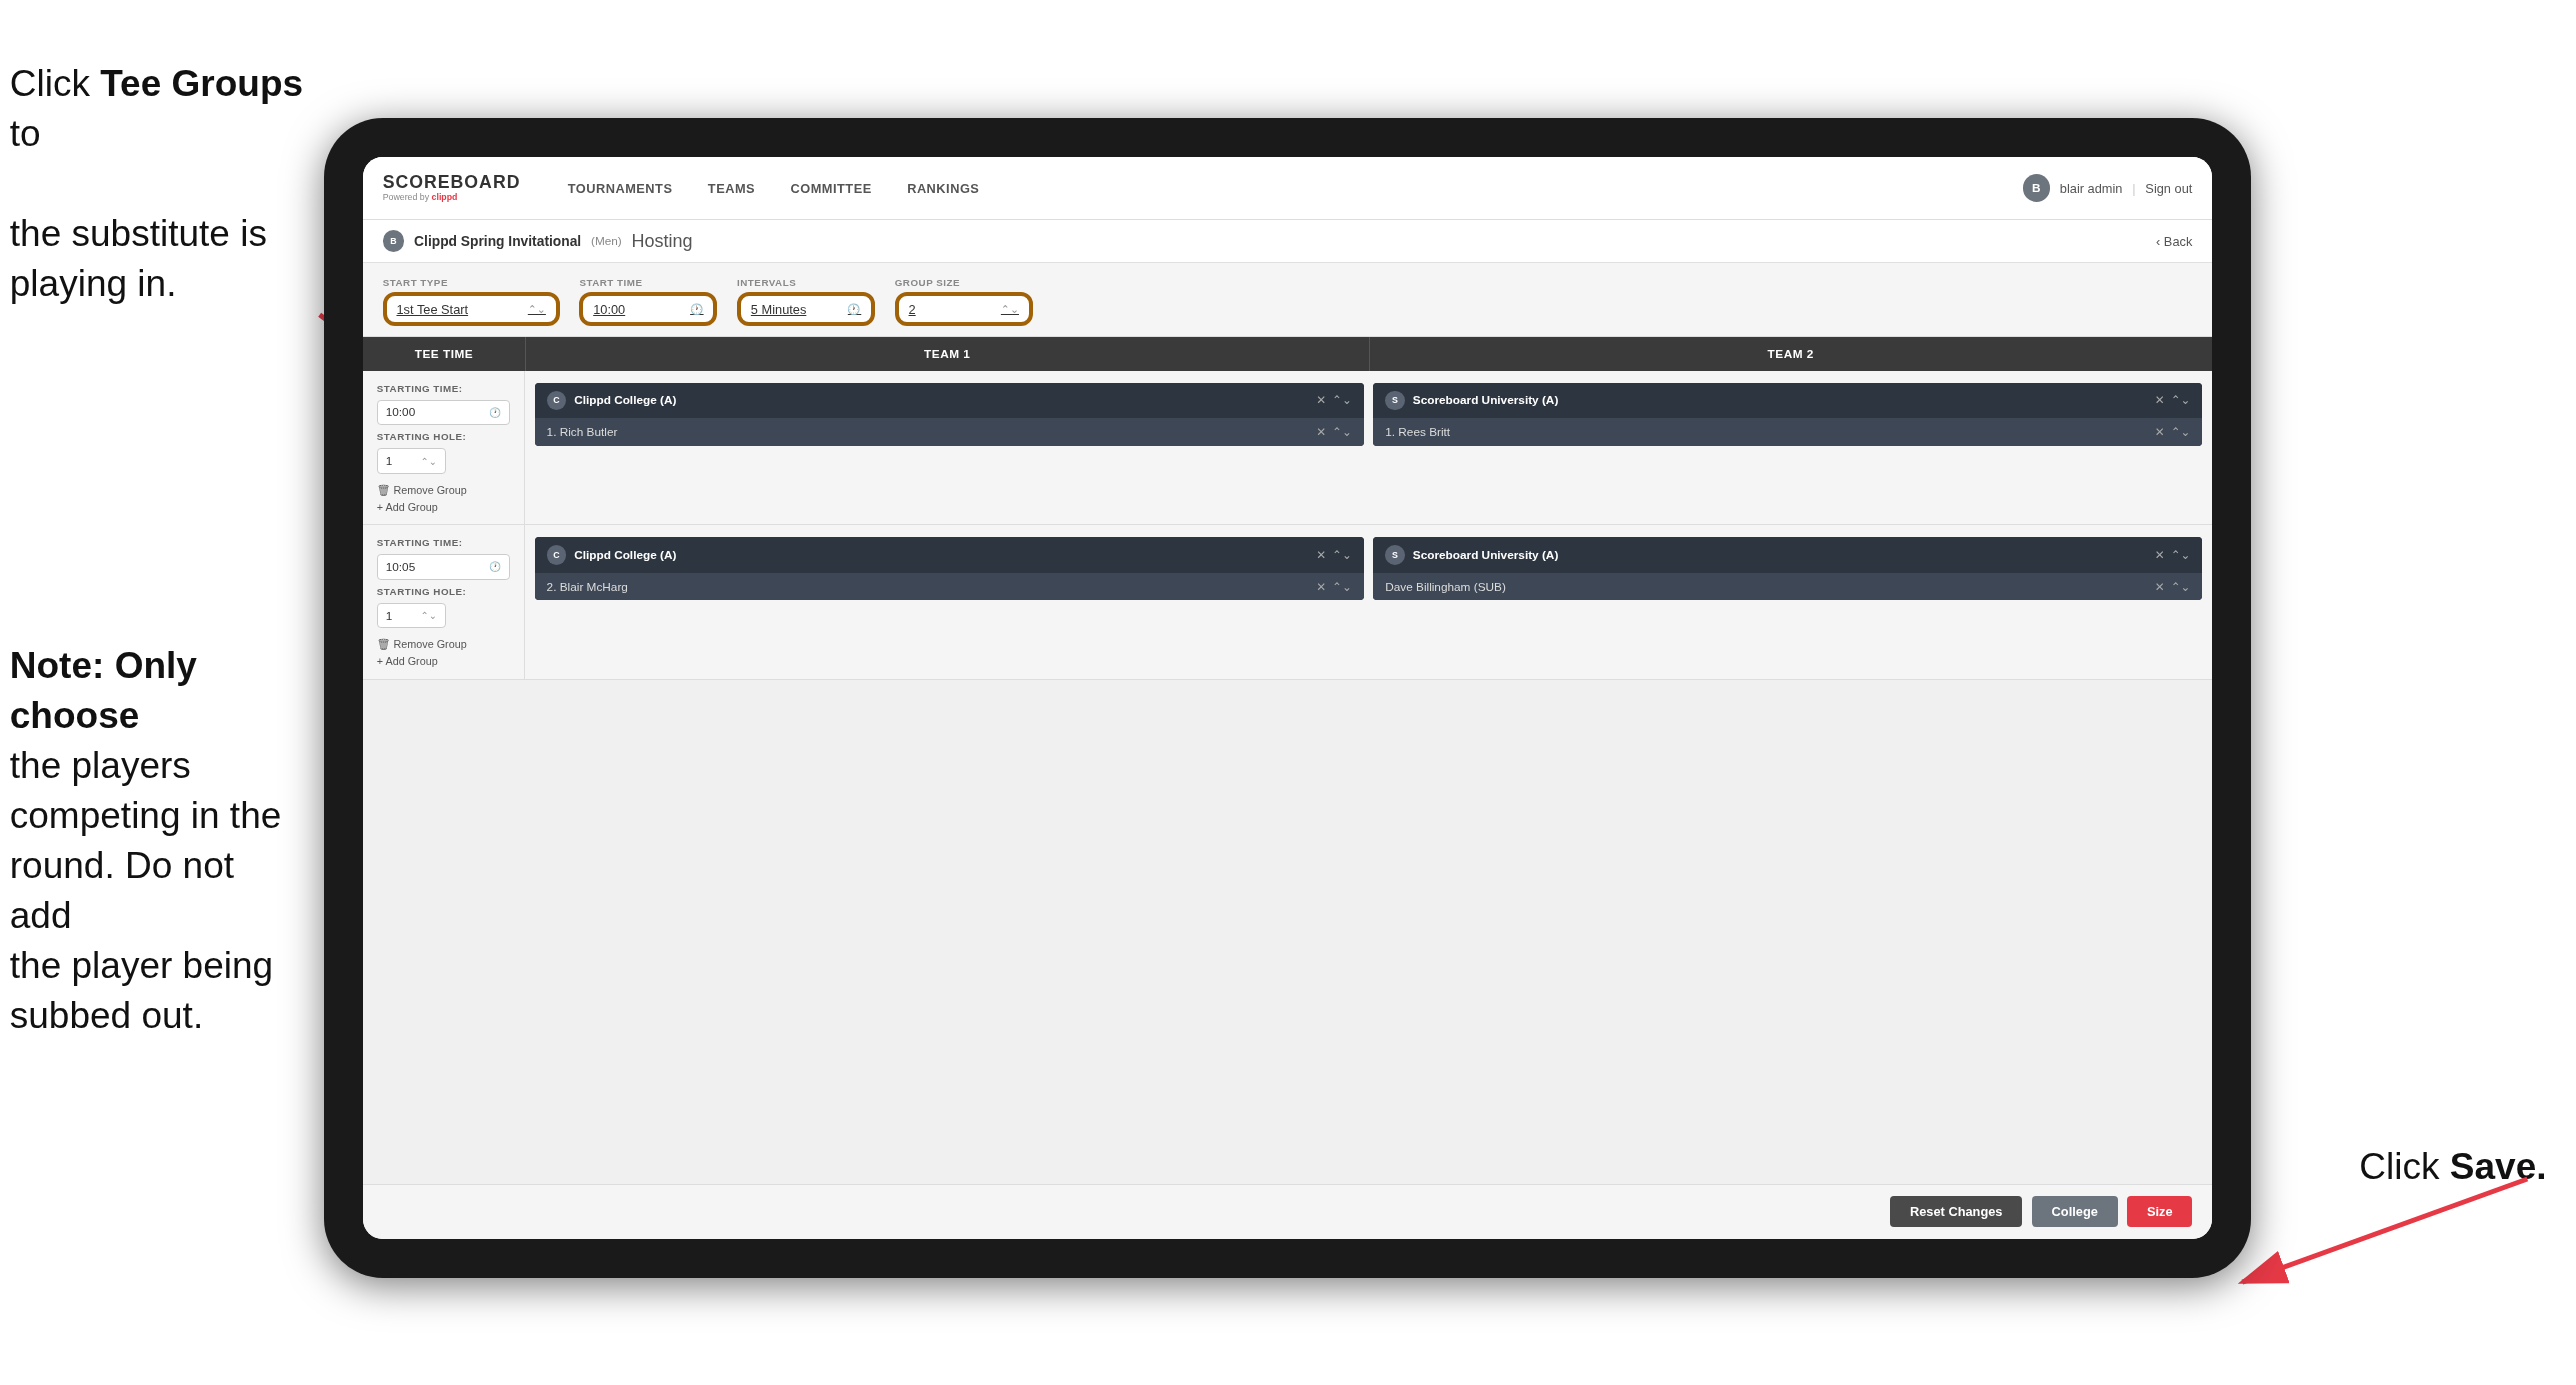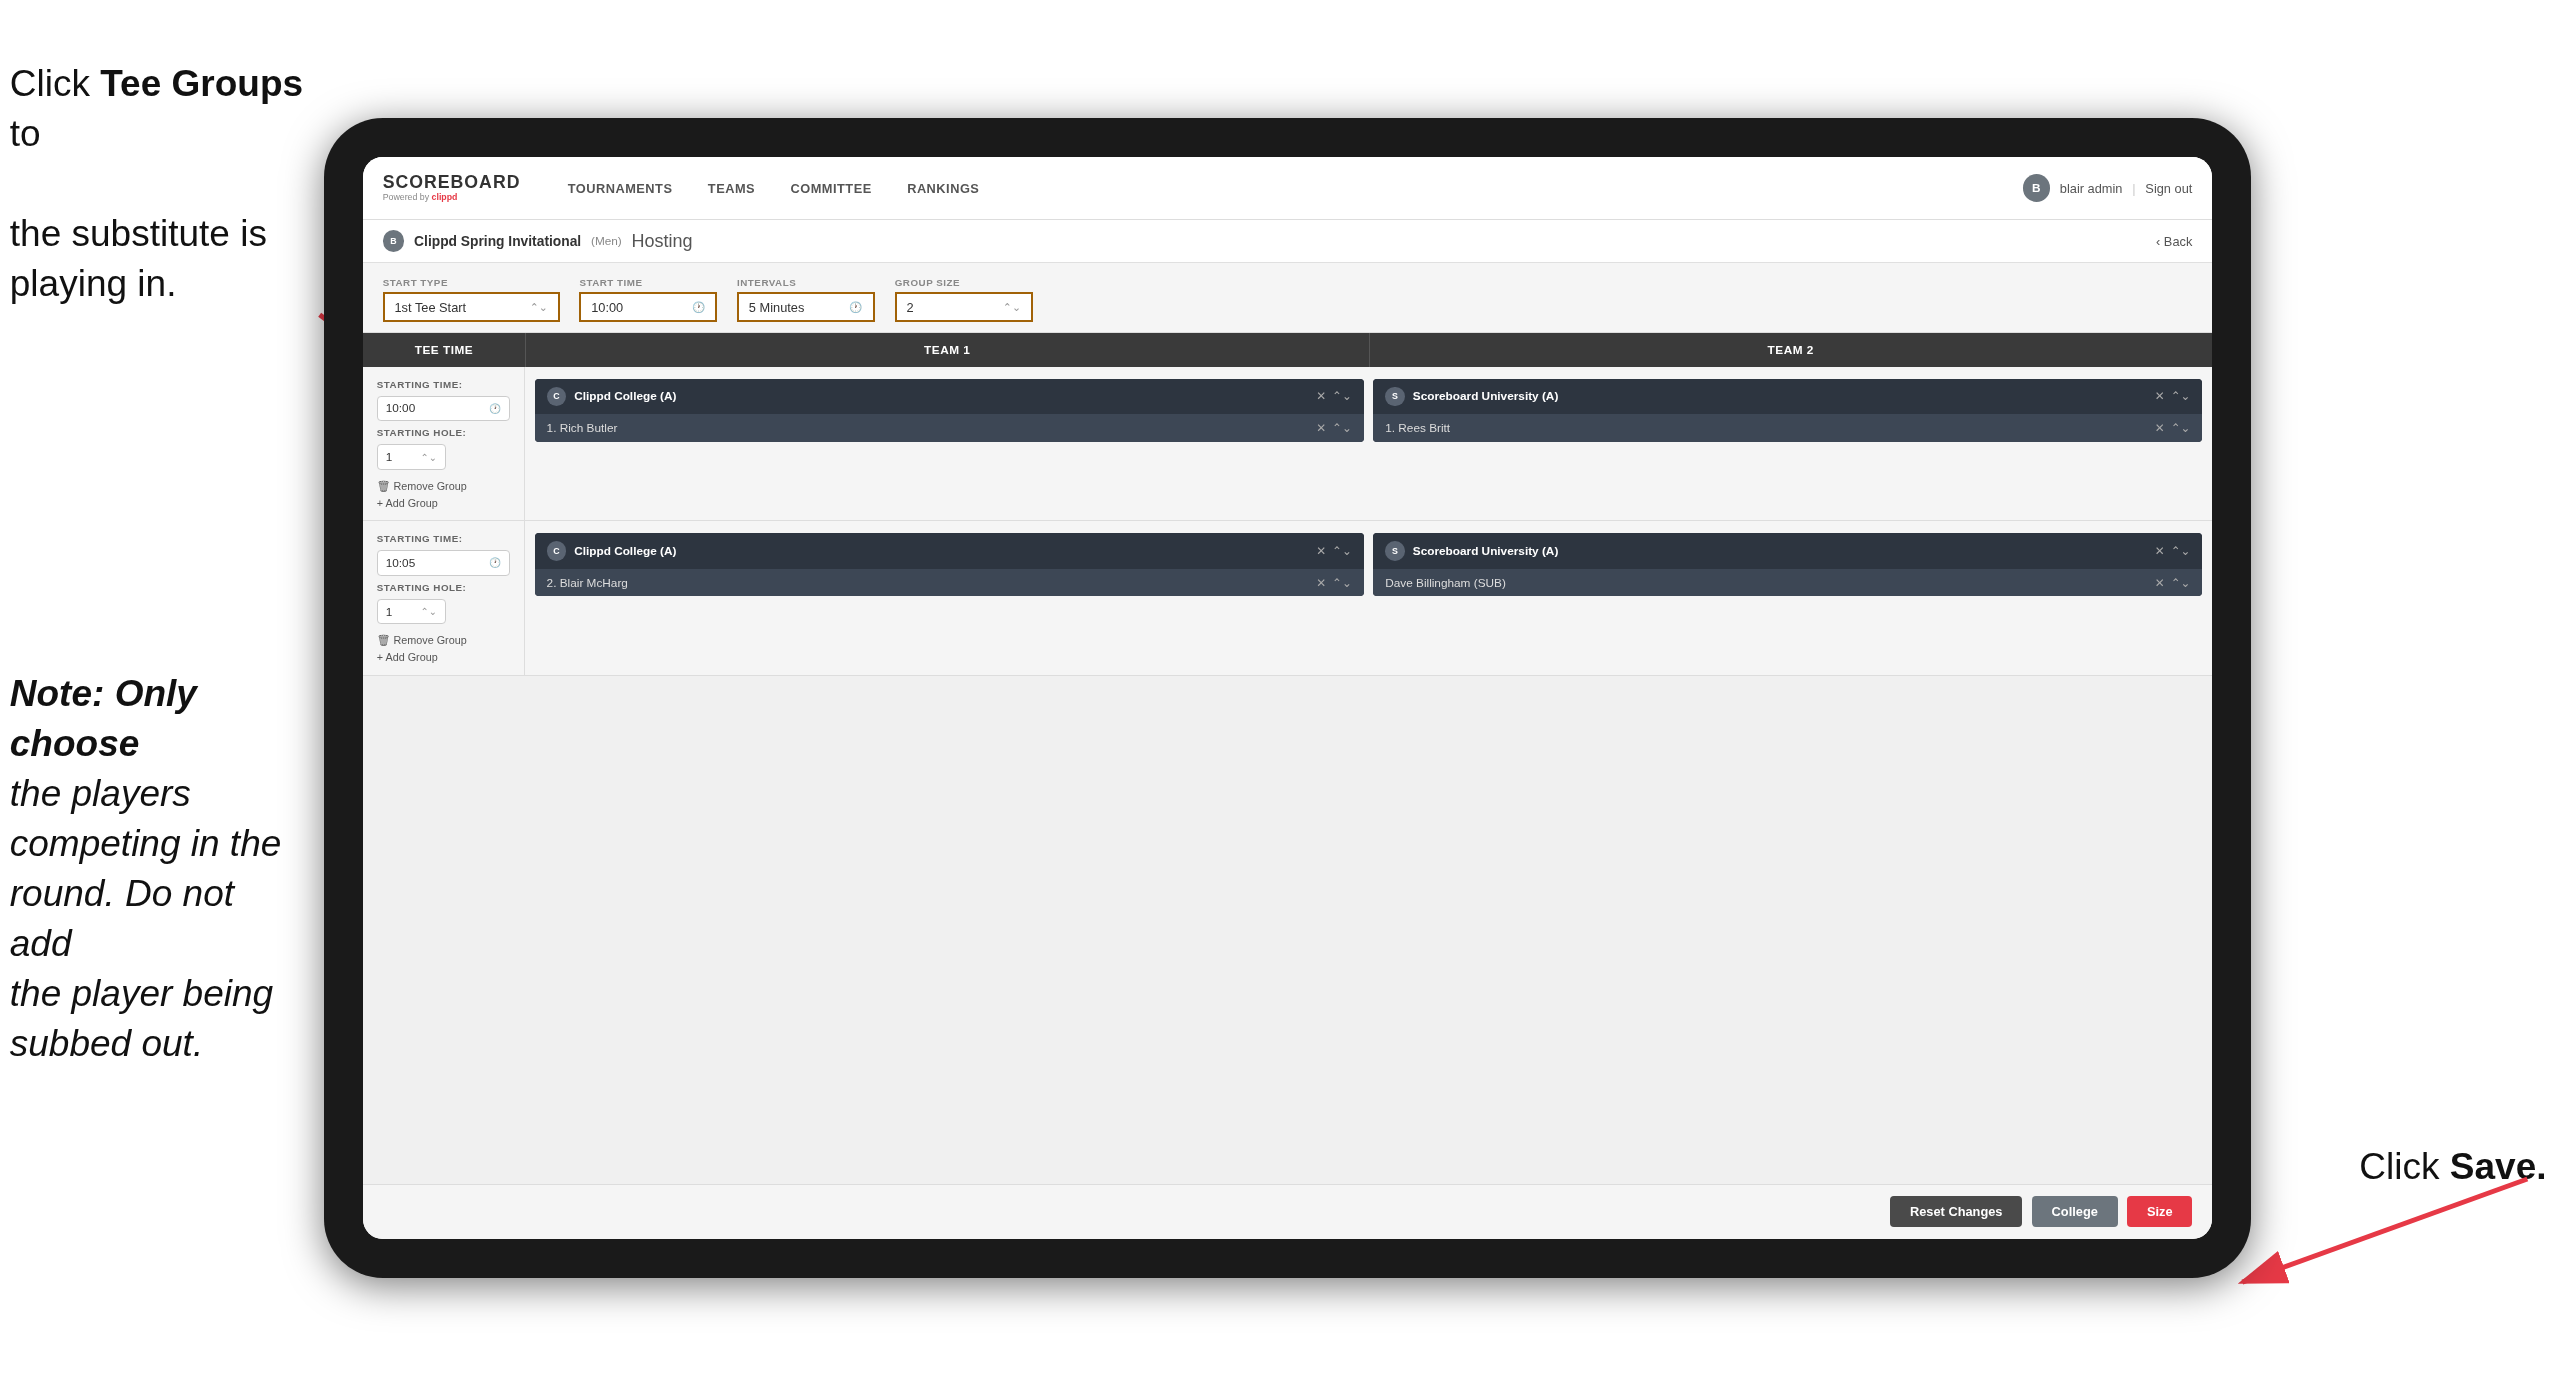--- a/index.html
+++ b/index.html
@@ -21,27 +21,26 @@
       font-size: 37px;
       line-height: 1.35;
       color: #111;
       padding-left: 9.8px;
     }
     .instruction-text .bold { font-weight: 700; }
 
     .note-text {
       position: absolute;
       left: 0;
-      top: 669px;
+      top: 641px;
       width: 305px;
       font-size: 37px;
       line-height: 1.35;
       color: #111;
       padding-left: 9.8px;
-      font-style: italic;
     }
     .note-text .bold { font-weight: 700; }
 
     
     .click-save-label {
       position: absolute;
       right: 29.5px;
       bottom: 197px;
       font-size: 37px;
       color: #111;
@@ -227,29 +226,30 @@
 
     .setting-label {
       font-size: 9.8px;
       color: #888;
       font-weight: 600;
       text-transform: uppercase;
       letter-spacing: 0.5px;
     }
 
     .setting-input {
-      border: 2px solid #a16207;
-      border-radius: 0;
+      border: 4px solid #a16207;
+      border-radius: 12px;
       padding: 5.9px 9.8px;
       font-size: 12.8px;
       background: white;
       display: flex;
       align-items: center;
       justify-content: space-between;
       color: #333;
+      text-decoration: underline;
     }
 
     .setting-input .arrow {
       color: #999;
       font-size: 10.8px;
     }
 
     
     .table-header {
       display: flex;

